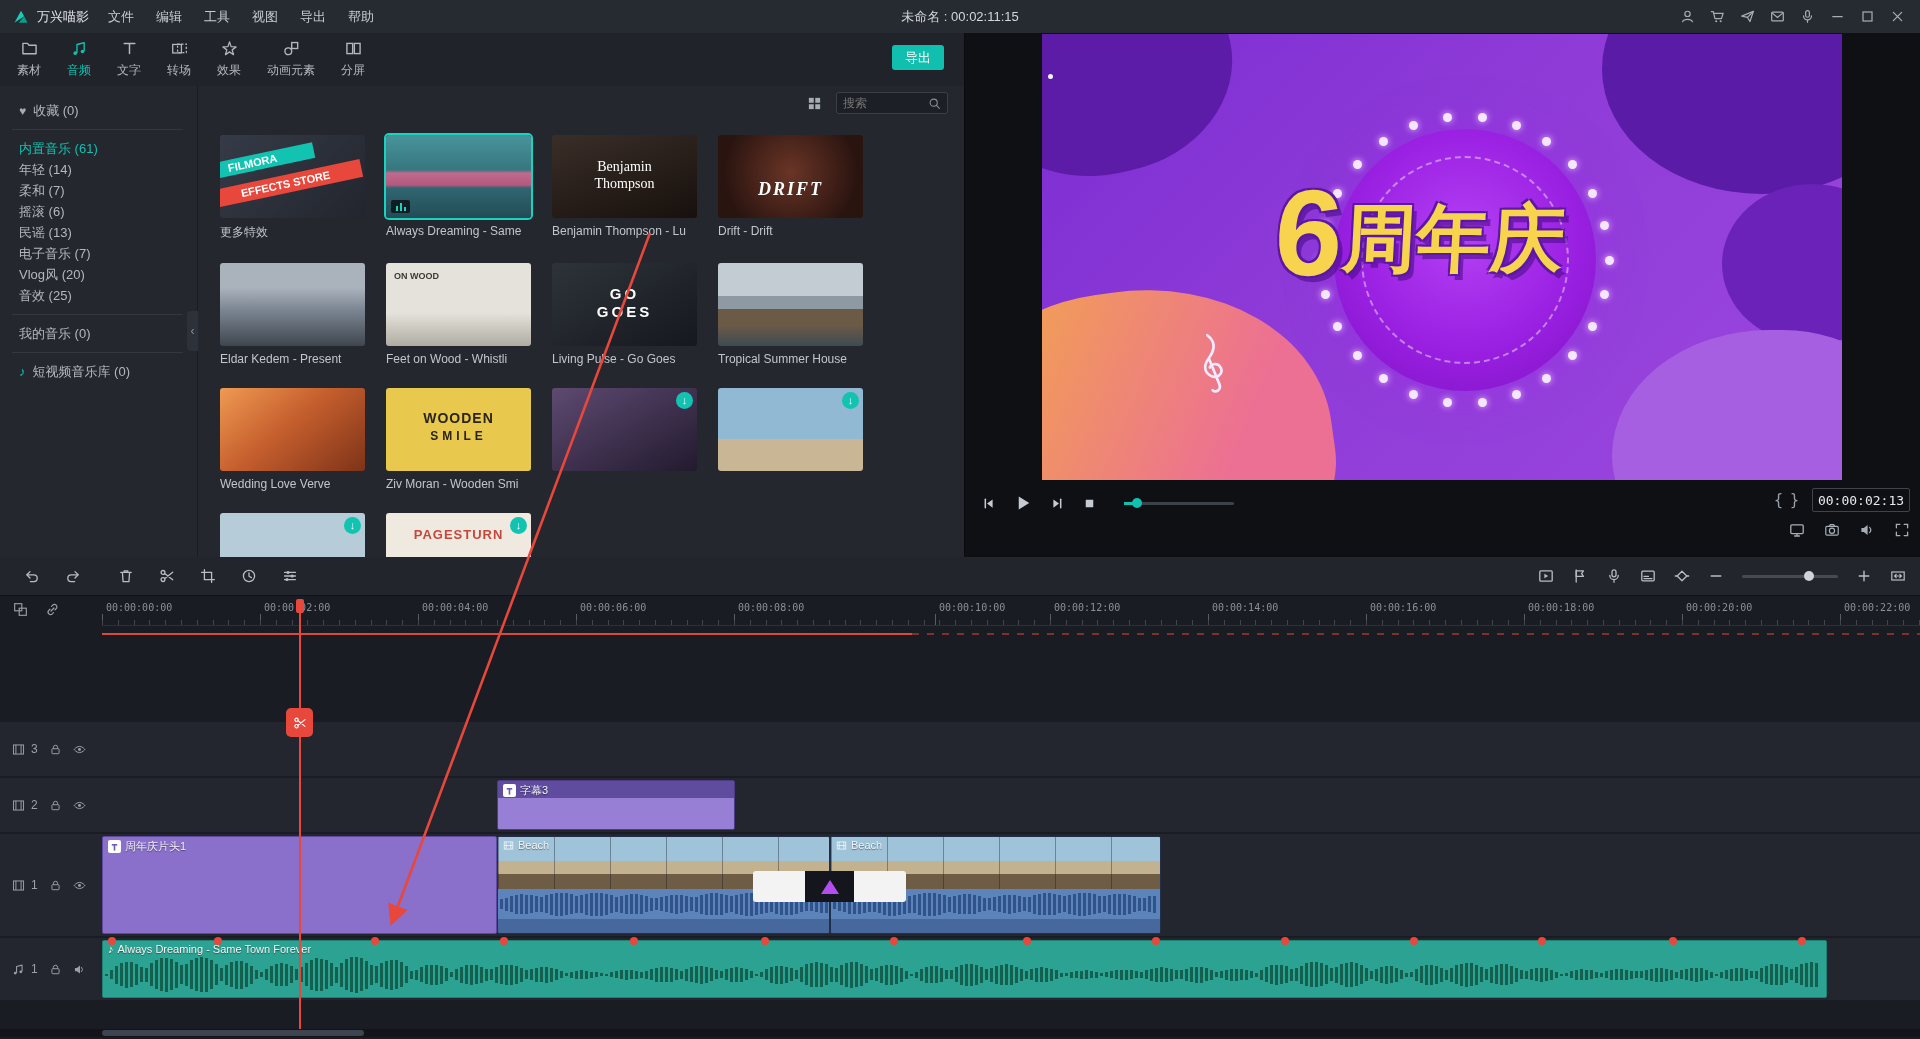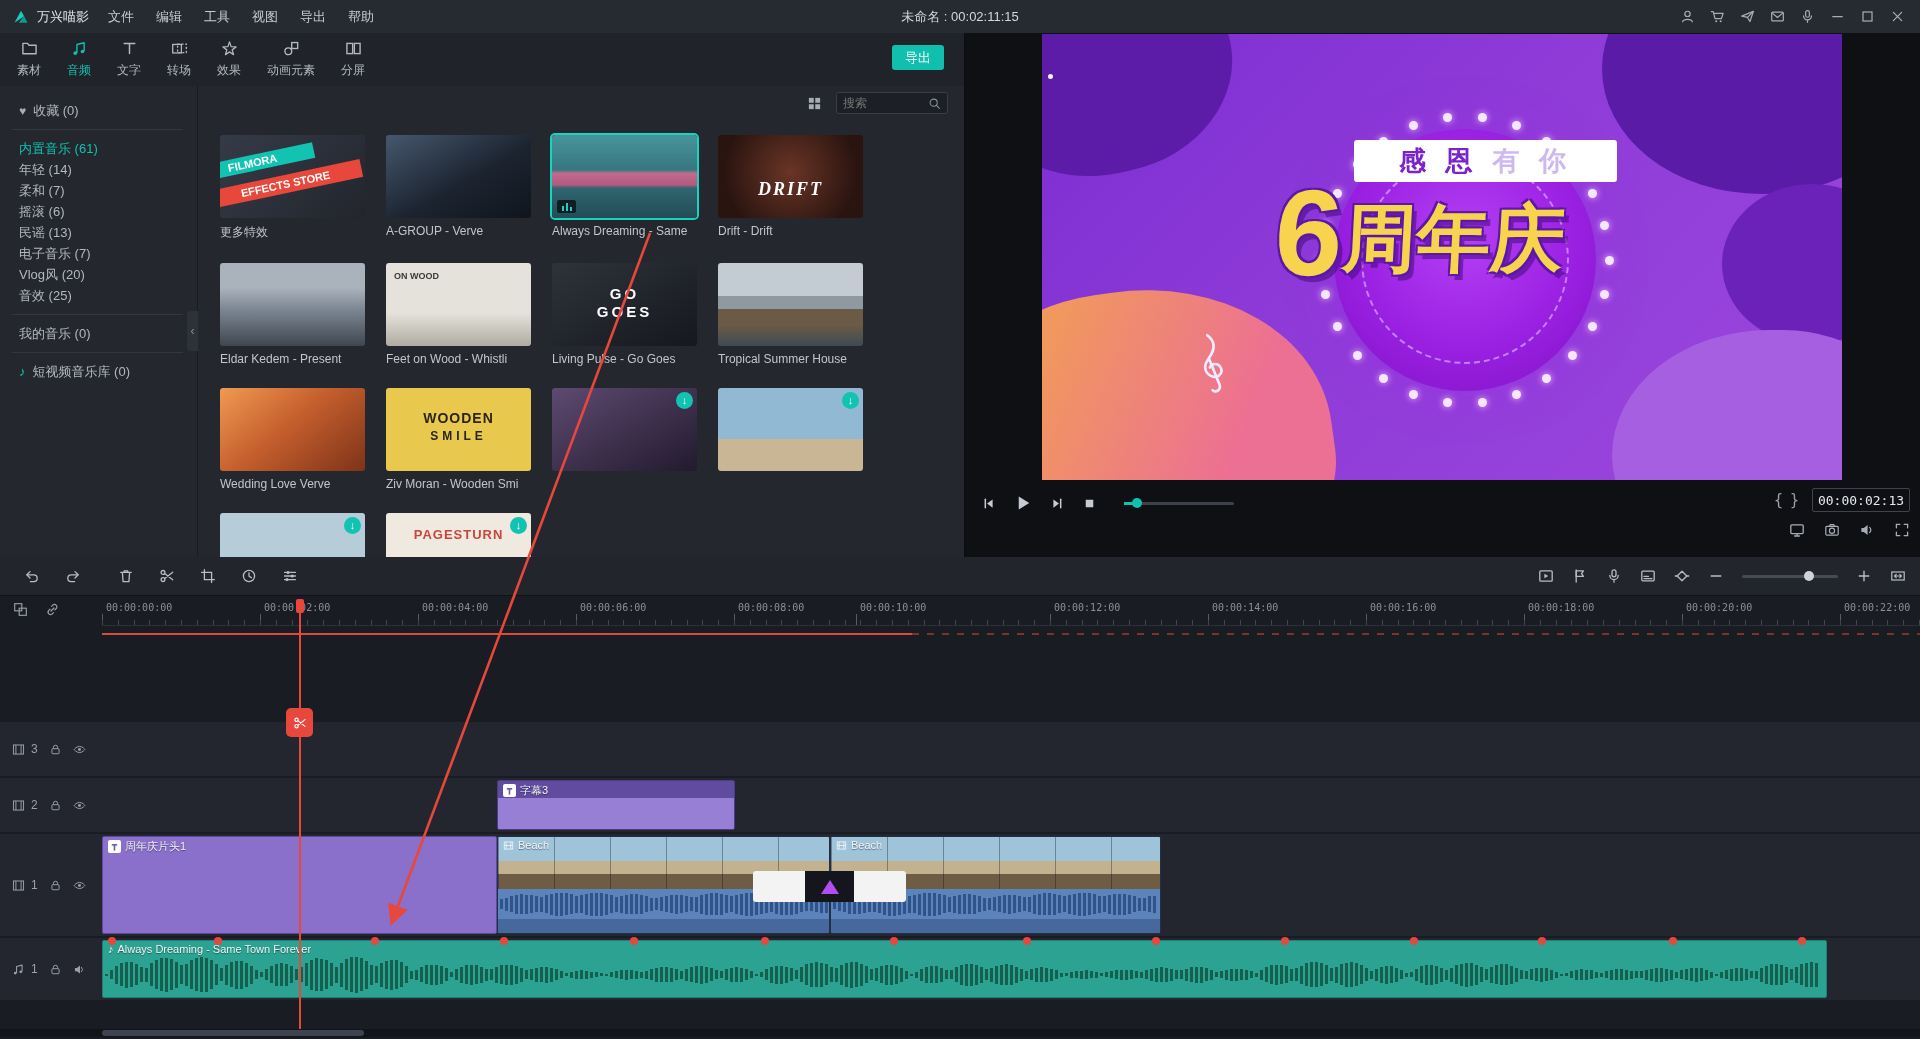--- a/index.html
+++ b/index.html
@@ -552,43 +552,43 @@
 
             <div class="g-item">
               <div class="thumb" data-th="store">
                 <span class="th-t1">FILMORA</span>
                 <span class="th-t2">EFFECTS STORE</span>
 
               </div>
               <div class="g-label">更多特效</div>
             </div>
 
-            <div class="g-item">
-              <div class="thumb" data-th="agroup">
-                <span class="th-t1"></span>
-                <span class="th-t2"></span>
-
-              </div>
-              <div class="g-label">A-GROUP - Verve</div>
-            </div>
 
             <div class="g-item sel">
               <div class="thumb" data-th="always">
                 <span class="th-t1"></span>
                 <span class="th-t2"></span>
 
                 <span class="bb show">
                   <i></i>
                   <i></i>
                   <i></i>
                 </span>
               </div>
               <div class="g-label">Always Dreaming - Same</div>
             </div>
 
+            <div class="g-item">
+              <div class="thumb" data-th="benjamin">
+                <span class="th-t1">Benjamin</span>
+                <span class="th-t2">Thompson</span>
+
+              </div>
+              <div class="g-label">Benjamin Thompson - Lu</div>
+            </div>
 
             <div class="g-item">
               <div class="thumb" data-th="drift">
                 <span class="th-t1">DRIFT</span>
                 <span class="th-t2"></span>
 
               </div>
               <div class="g-label">Drift - Drift</div>
             </div>
 
@@ -722,24 +722,20 @@
           <span style="left: 57.6987px; top: 20.9903px;"></span>
           <span style="left: 88.4369px; top: 4.85766px;"></span>
           <span style="left: 122.143px; top: -3.45008px;"></span>
           <span style="left: 156.857px; top: -3.45008px;"></span>
           <span style="left: 190.563px; top: 4.85766px;"></span>
           <span style="left: 221.301px; top: 20.9903px;"></span>
           <span style="left: 247.286px; top: 44.0103px;"></span>
           <span style="left: 267.006px; top: 72.5799px;"></span>
           <span style="left: 279.316px; top: 105.039px;"></span>
         </div>
-      <div class="banner">
-        <span class="ba">感 恩</span>
-        <span class="bbx">有 你</span>
-      </div>
       <div class="bigtext">
         <span class="num">6</span>
         <span class="txt">周年庆</span>
       </div>
       <svg class="clef ic">
           <use href="#i-clef"></use>
         </svg>
     </div>
 
     <div class="transport">
@@ -860,21 +856,21 @@
           </div>
           <div class="tick" style="left: 316px;">
             <span>00:00:04:00</span>
           </div>
           <div class="tick" style="left: 474px;">
             <span>00:00:06:00</span>
           </div>
           <div class="tick" style="left: 632px;">
             <span>00:00:08:00</span>
           </div>
-          <div class="tick" style="left: 754px;">
+          <div class="tick" style="left: 833px;">
             <span>00:00:10:00</span>
           </div>
           <div class="tick" style="left: 948px;">
             <span>00:00:12:00</span>
           </div>
           <div class="tick" style="left: 1106px;">
             <span>00:00:14:00</span>
           </div>
           <div class="tick" style="left: 1264px;">
             <span>00:00:16:00</span>

